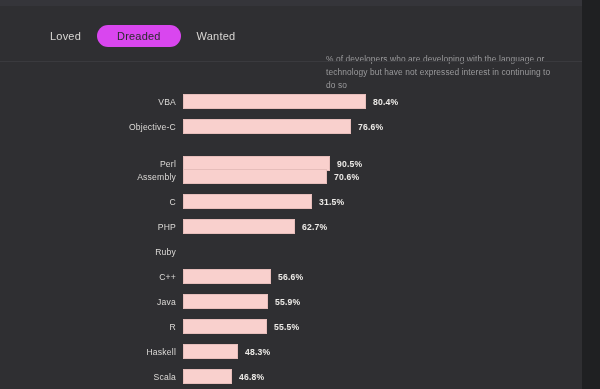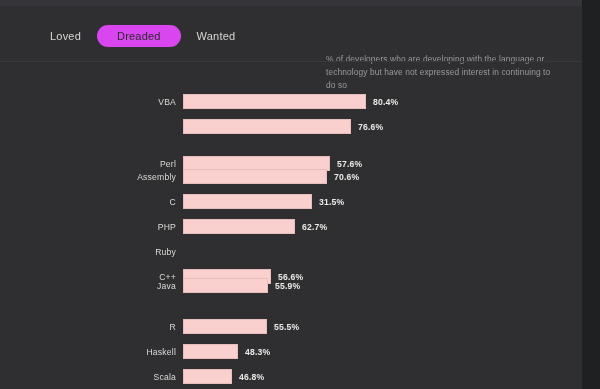--- a/index.html
+++ b/index.html
@@ -161,30 +161,31 @@
 
   <div class="chart" id="chart">
       <div class="row" style="top: 27px;">
         <div class="row-label">VBA</div>
         <div class="bar-wrap">
           <div class="bar" style="width: 183px;"></div>
           <div class="bar-value">80.4%</div>
         </div>
       </div>
       <div class="row" style="top: 52px;">
+        <div class="row-label">Objective-C</div>
         <div class="bar-wrap">
           <div class="bar" style="width: 168px;"></div>
           <div class="bar-value">76.6%</div>
         </div>
       </div>
       <div class="row" style="top: 77px; margin-top: 12px;">
         <div class="row-label">Perl</div>
         <div class="bar-wrap">
           <div class="bar" style="width: 147px;"></div>
-          <div class="bar-value">57.6%</div>
+          <div class="bar-value">90.5%</div>
         </div>
       </div>
       <div class="row" style="top: 102px;">
         <div class="row-label">Assembly</div>
         <div class="bar-wrap">
           <div class="bar" style="width: 144px;"></div>
           <div class="bar-value">70.6%</div>
         </div>
       </div>
       <div class="row" style="top: 127px;">
@@ -204,21 +205,21 @@
       <div class="row" style="top: 177px;">
         <div class="row-label">Ruby</div>
       </div>
       <div class="row" style="top: 202px;">
         <div class="row-label">C++</div>
         <div class="bar-wrap">
           <div class="bar" style="width: 88px;"></div>
           <div class="bar-value">56.6%</div>
         </div>
       </div>
-      <div class="row" style="top: 211px;">
+      <div class="row" style="top: 227px;">
         <div class="row-label">Java</div>
         <div class="bar-wrap">
           <div class="bar" style="width: 85px;"></div>
           <div class="bar-value">55.9%</div>
         </div>
       </div>
       <div class="row" style="top: 252px;">
         <div class="row-label">R</div>
         <div class="bar-wrap">
           <div class="bar" style="width: 84px;"></div>

